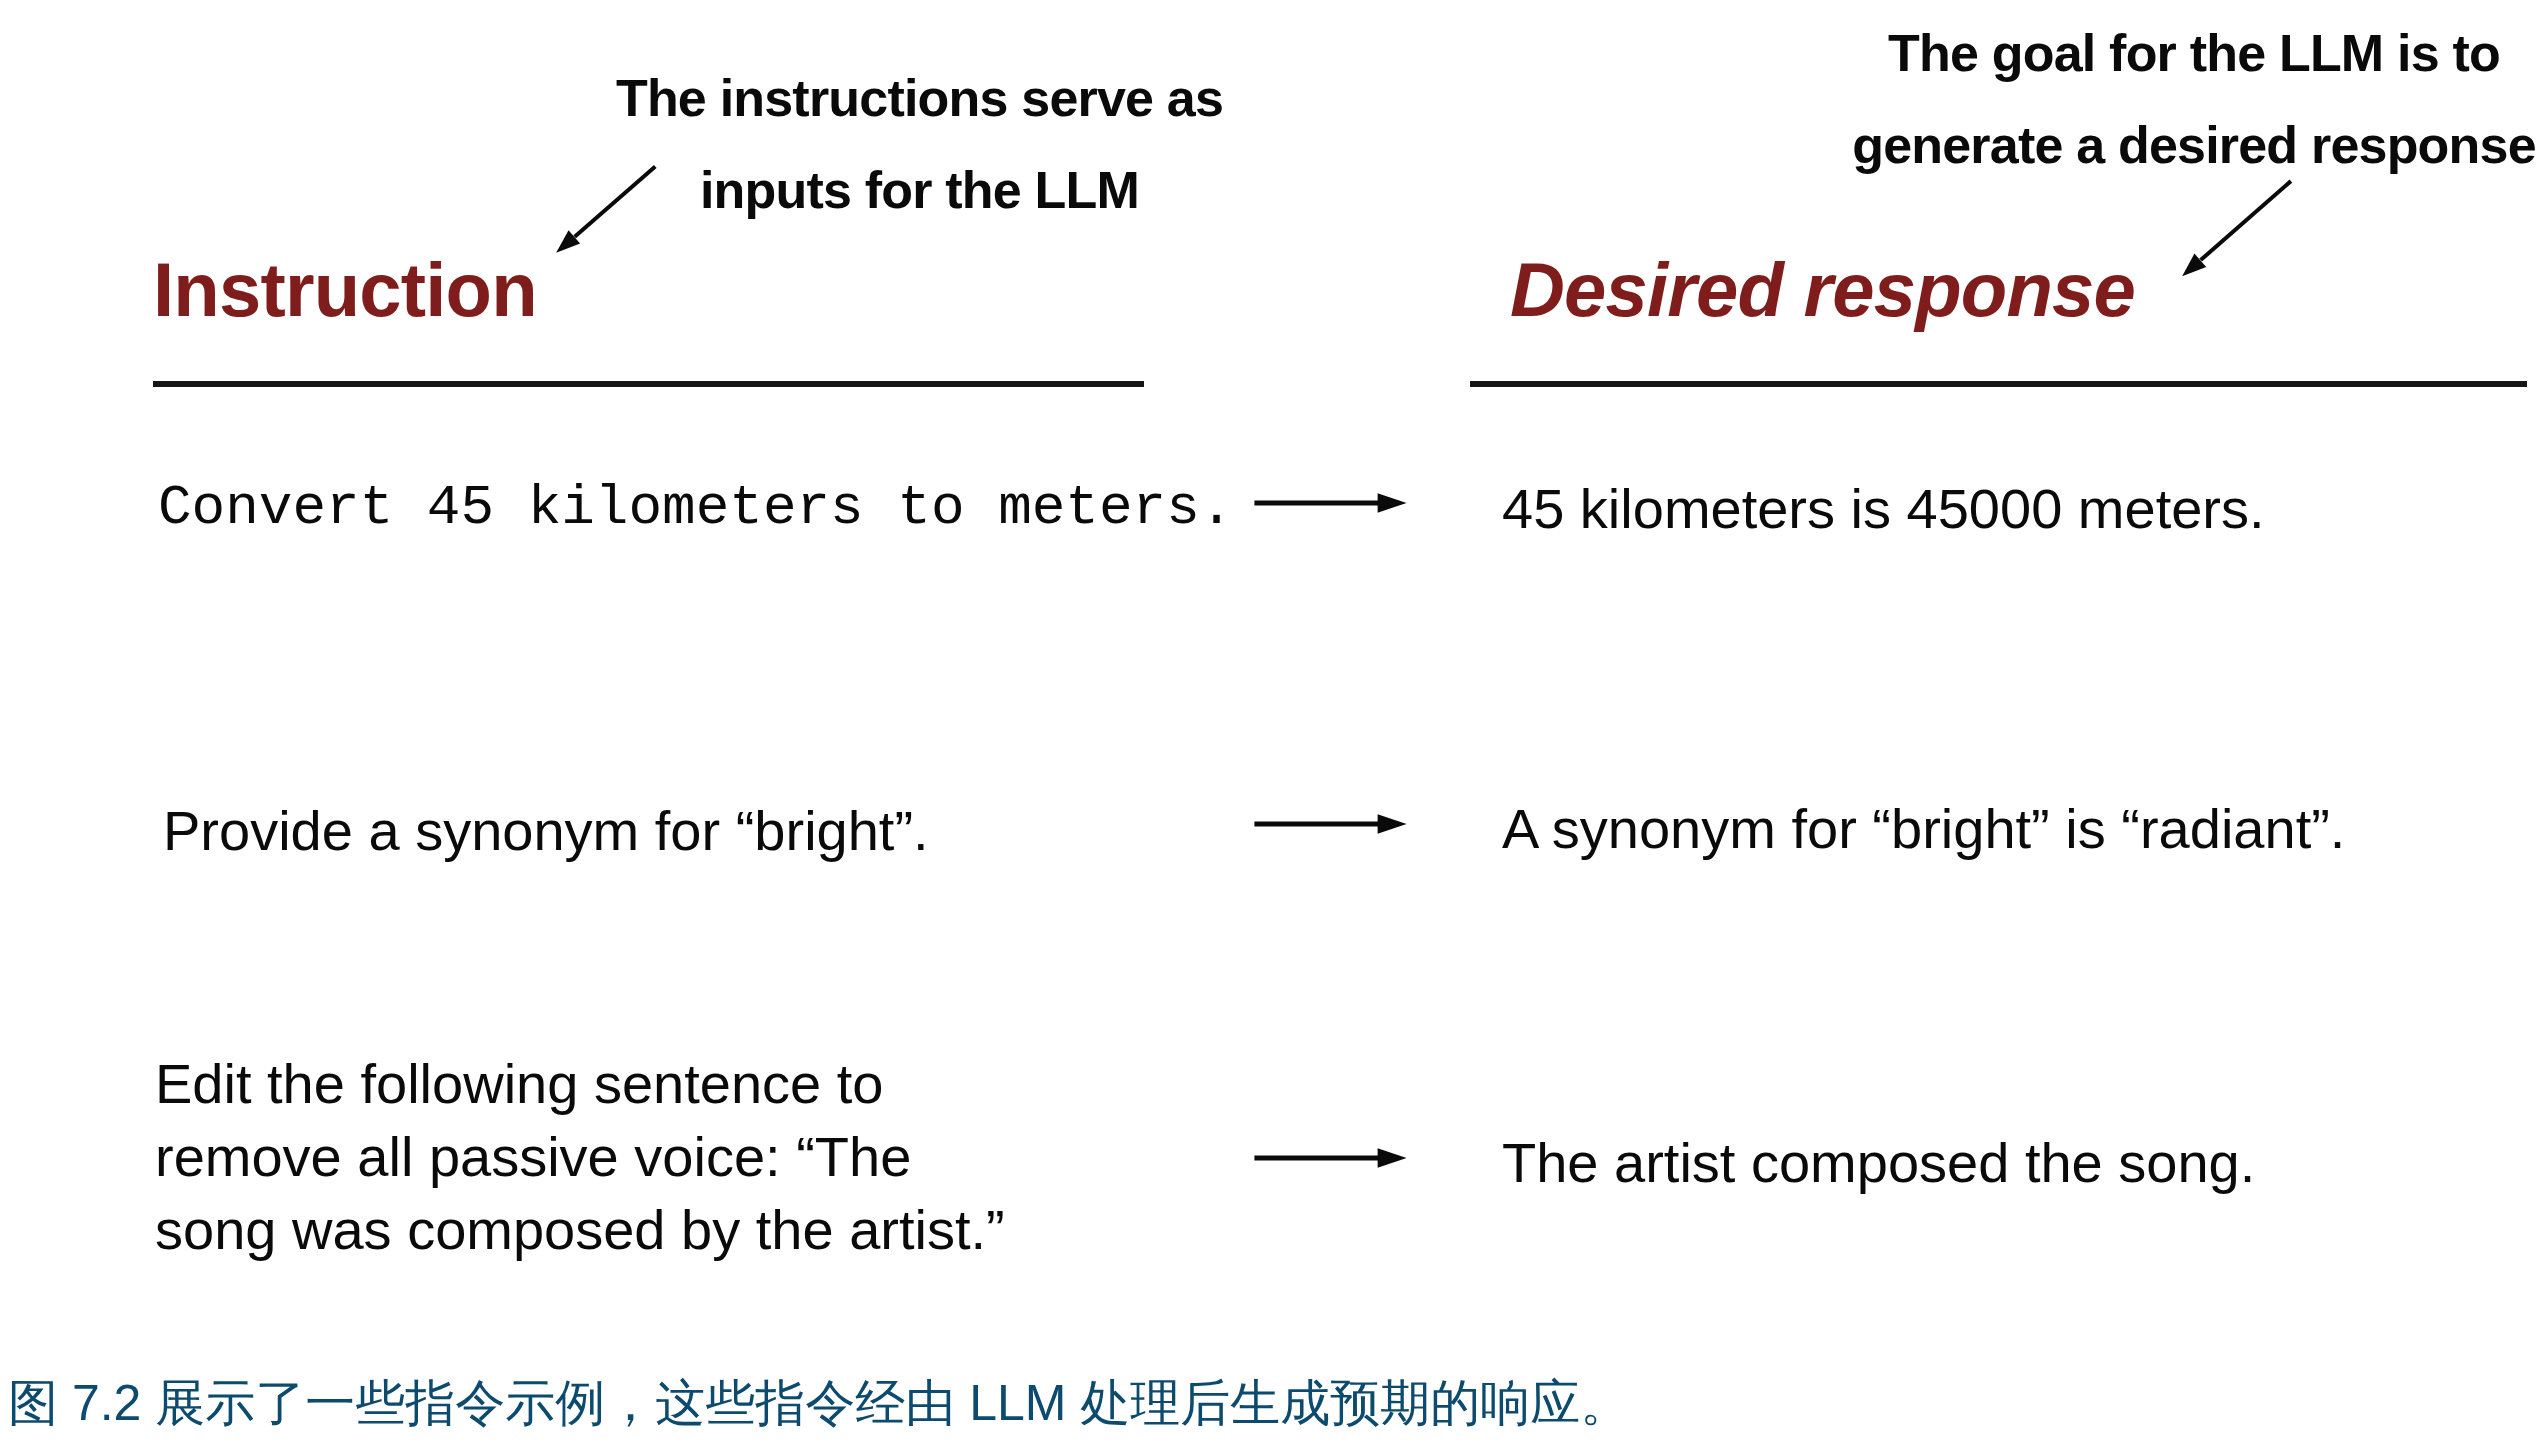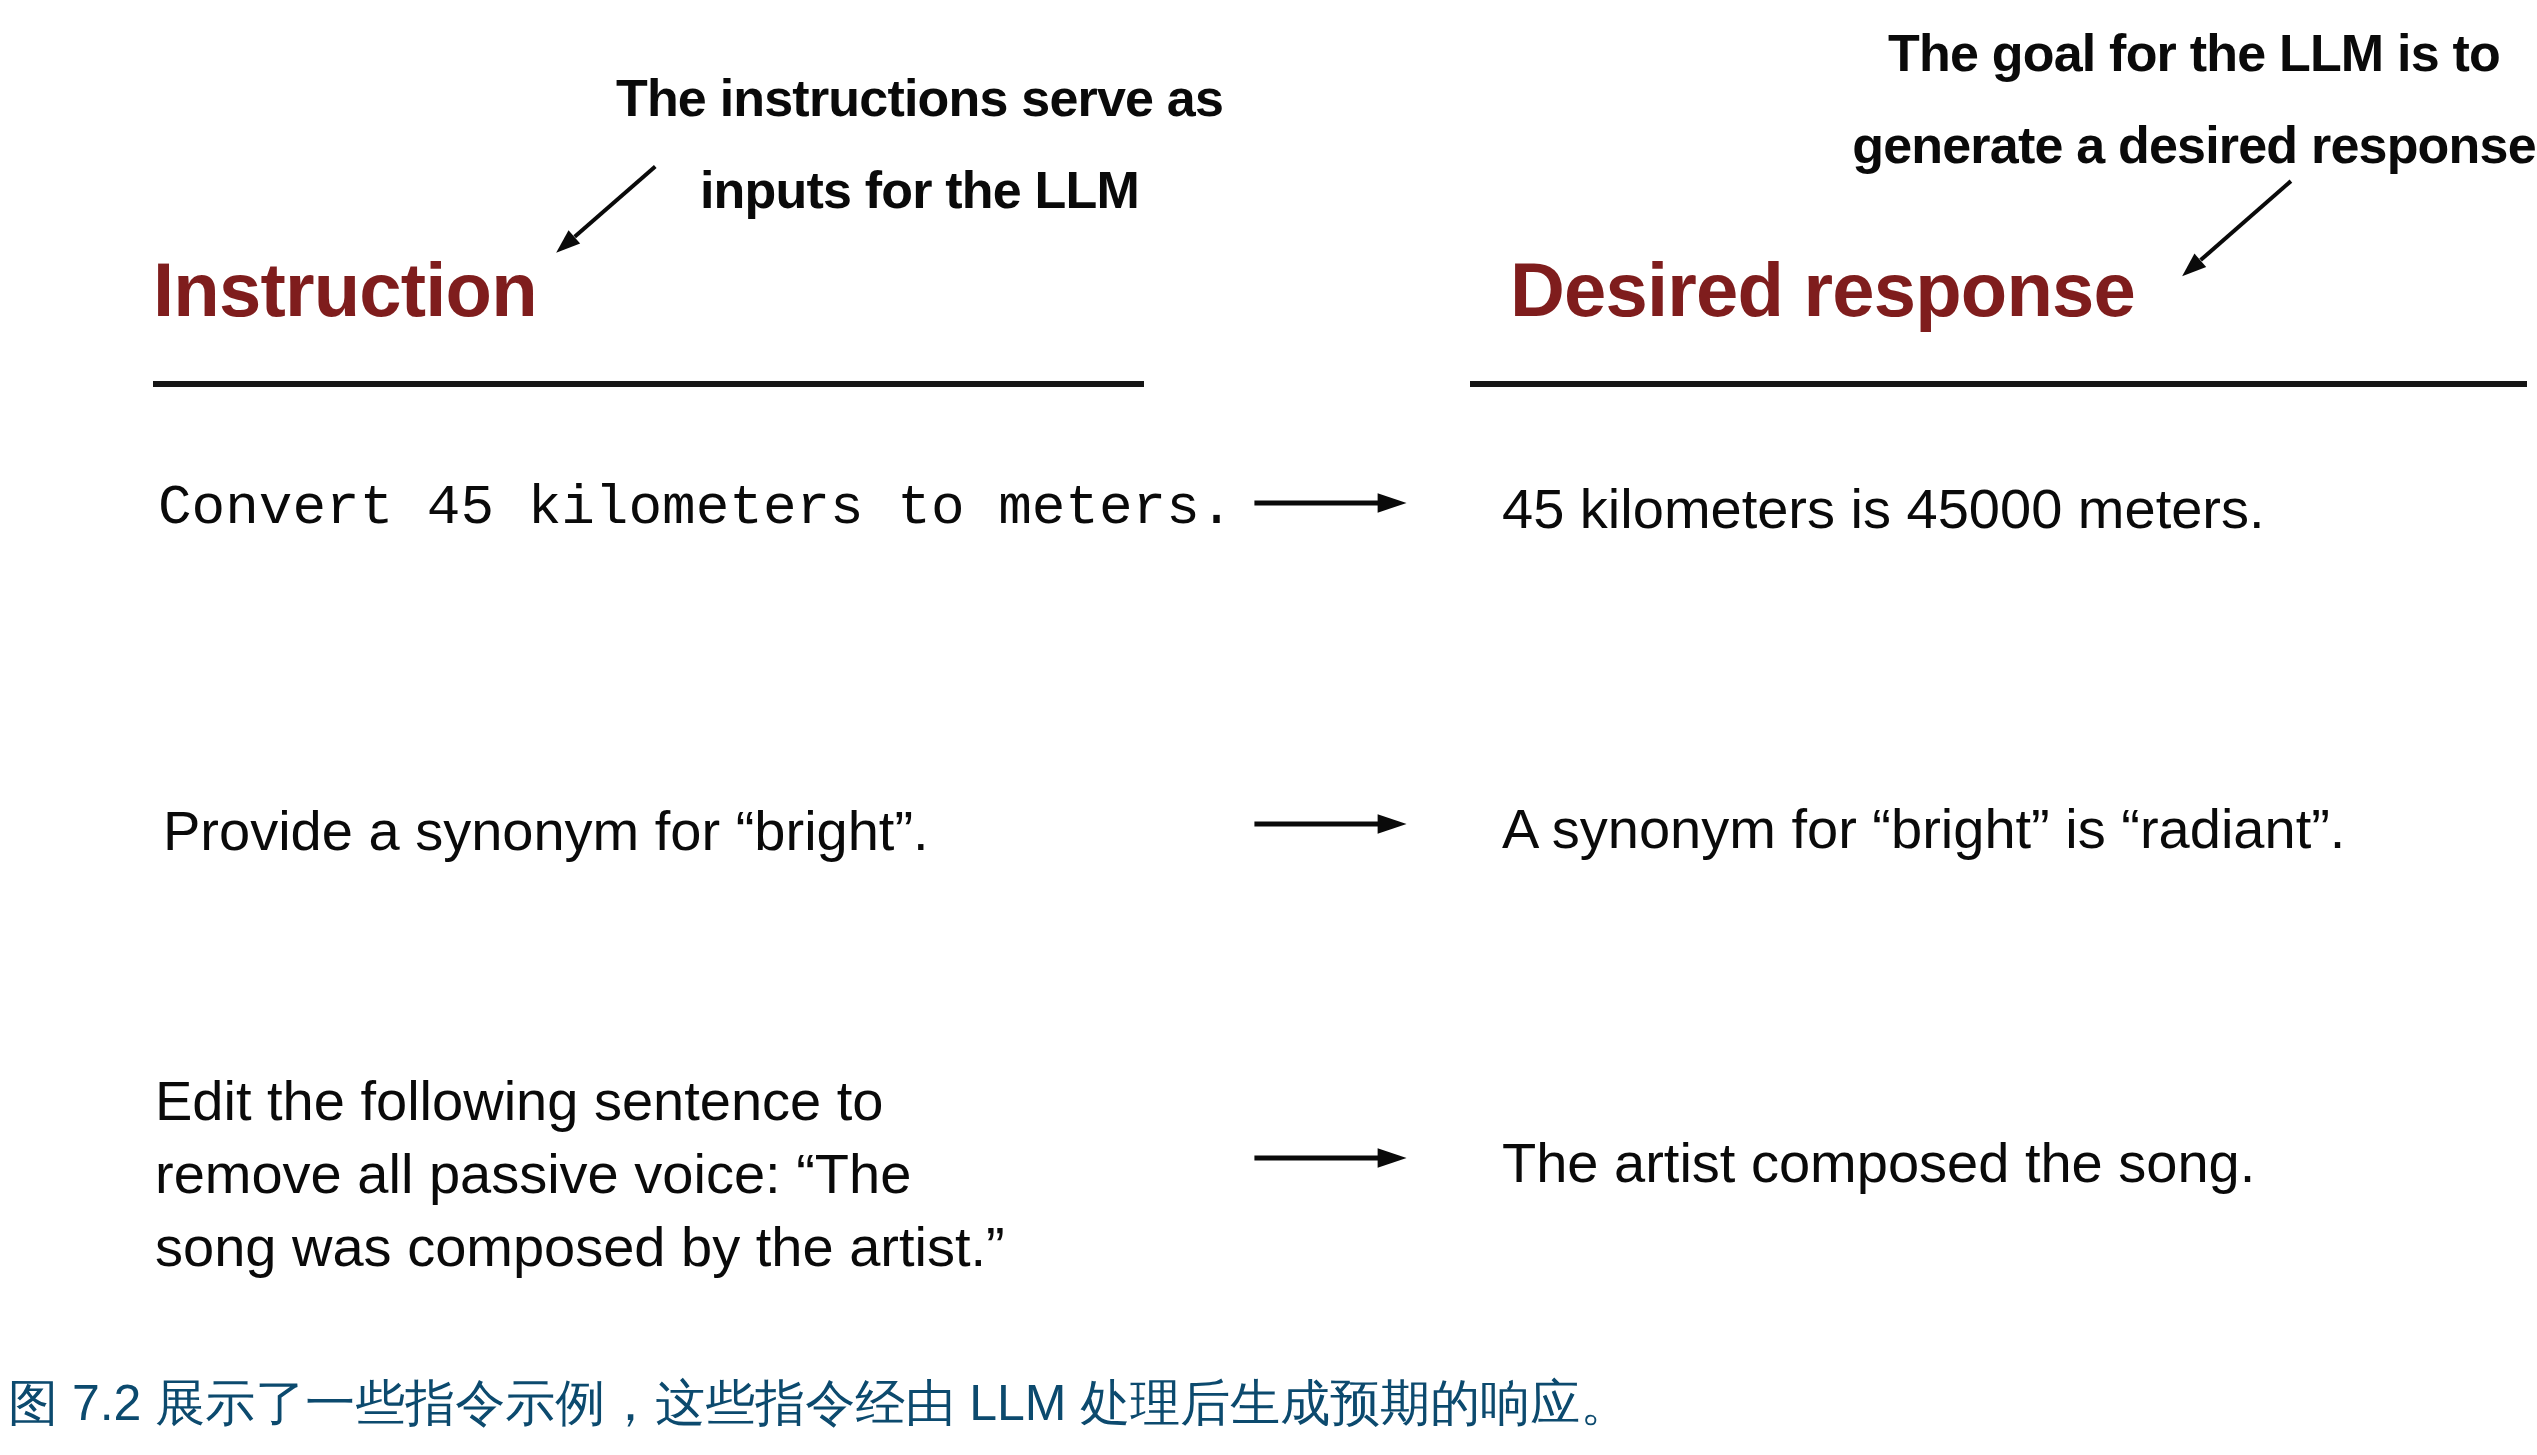--- a/index.html
+++ b/index.html
@@ -27,40 +27,40 @@
   .col-heading {
     position: absolute;
     font-weight: 700;
     font-size: 76px;
     line-height: 1;
     letter-spacing: -0.8px;
     color: #7f1d1d;
     white-space: nowrap;
   }
   #heading-left  { left: 153px;  top: 252px; }
-  #heading-right { left: 1510px; top: 252px; }
+  #heading-right { left: 1510px; top: 252px; font-style: italic; }
   .rule {
     position: absolute;
     height: 5.6px;
     background: #161616;
   }
   #rule-left  { left: 153px;  top: 381px; width: 991px; }
   #rule-right { left: 1470px; top: 381px; width: 1057px; }
   .cell {
     position: absolute;
     font-size: 56px;
     line-height: 73px;
     white-space: pre-line;
     color: #0a0a0a;
   }
   #r1-left  { left: 158px;  top: 472px; width: 1081px; font-family: Liberation Mono, monospace; }
   #r1-right { left: 1502px; top: 472px; width: 1024px; }
   #r2-left  { left: 163px;  top: 794px; width: 1081px; }
   #r2-right { left: 1502px; top: 792px; width: 1041px; }
-  #r3-left  { left: 155px;  top: 1047px; width: 1041px; margin-top: 17px; }
+  #r3-left  { left: 155px;  top: 1047px; width: 1041px; }
   #r3-right { left: 1502px; top: 1126px; width: 1024px; }
   .harrow { position: absolute; left: 1252px; }
   #arrow-row1 { top: 486px; }
   #arrow-row2 { top: 807px; }
   #arrow-row3 { top: 1141px; }
   .ann-arrow { position: absolute; }
   #ann-arrow-left  { left: 536px;  top: 160px; }
   #ann-arrow-right { left: 2166px; top: 173px; }
   #caption {
     position: absolute;

